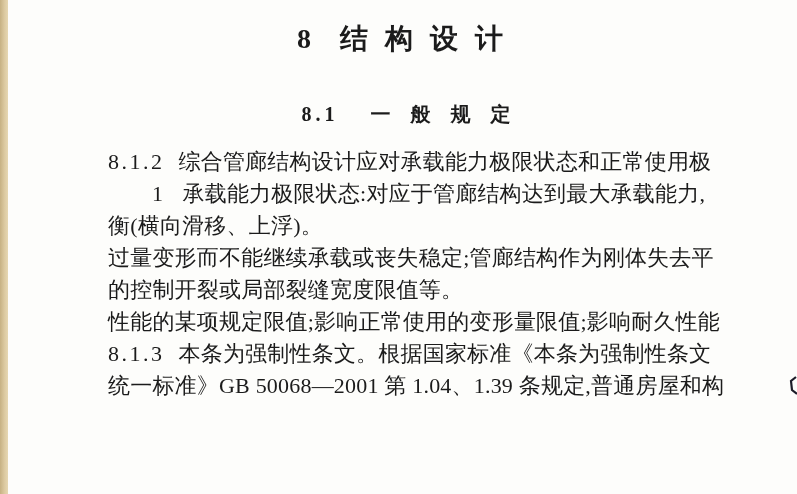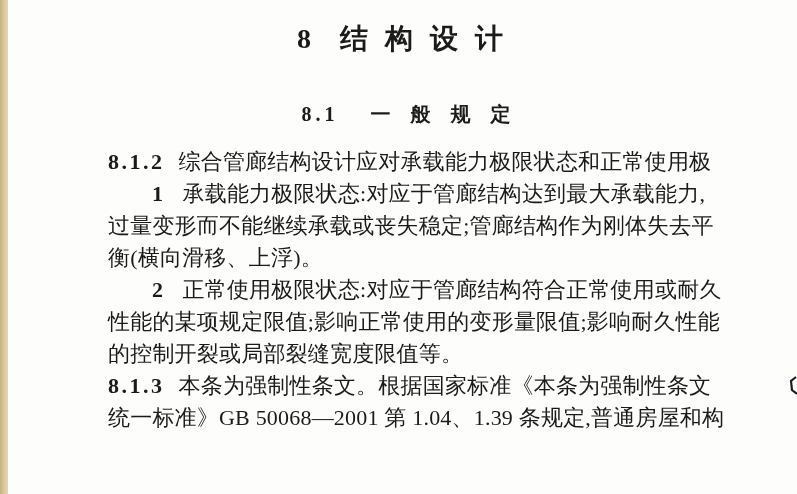--- a/index.html
+++ b/index.html
@@ -50,21 +50,21 @@
     width: 586px;
     font-size: 22px;
   }
   .line {
     height: 32px;
     line-height: 32px;
     white-space: nowrap;
     letter-spacing: 0.2px;
   }
   .lead {
-    font-weight: bold;
+    font-weight: normal;
     letter-spacing: 2.5px;
     margin-right: 14px;
   }
   .indent {
     padding-left: 44px;
   }
   .indent .lead {
     margin-right: 17px;
   }
   .scan-artifact {
@@ -80,24 +80,23 @@
 
 <div class="edge-strip"></div>
 
 <div class="chapter-title">8  结 构 设 计</div>
 
 <div class="section-title">8.1  一 般 规 定</div>
 
 <div class="body-text">
   <div class="line"><span class="lead">8.1.2</span><span>综合管廊结构设计应对承载能力极限状态和正常使用极</span></div>
   <div class="line indent"><span class="lead">1</span><span>承载能力极限状态:对应于管廊结构达到最大承载能力,</span></div>
+  <div class="line"><span>衡(横向滑移、上浮)。</span></div>
   <div class="line"><span>过量变形而不能继续承载或丧失稳定;管廊结构作为刚体失去平</span></div>
-  <div class="line"><span>衡(横向滑移、上浮)。</span></div>
-  <div class="line indent"><span class="lead">2</span><span>正常使用极限状态:对应于管廊结构符合正常使用或耐久</span></div>
+  <div class="line"><span>的控制开裂或局部裂缝宽度限值等。</span></div>
   <div class="line"><span>性能的某项规定限值;影响正常使用的变形量限值;影响耐久性能</span></div>
-  <div class="line"><span>的控制开裂或局部裂缝宽度限值等。</span></div>
   <div class="line"><span class="lead">8.1.3</span><span>本条为强制性条文。根据国家标准《本条为强制性条文</span></div>
   <div class="line"><span>统一标准》GB 50068—2001 第 1.04、1.39 条规定,普通房屋和构</span></div>
 </div>
 
 <svg class="scan-artifact" viewBox="0 0 8 20" xmlns="http://www.w3.org/2000/svg">
   <polyline points="7,1 2,5 3,14 8,18" fill="none" stroke="#1c1c28" stroke-width="2.2"></polyline>
 </svg>
 
 </body></html>

